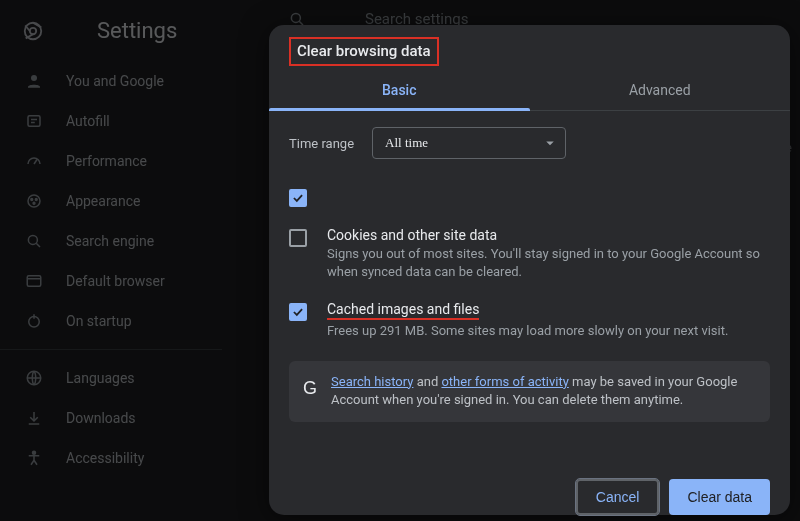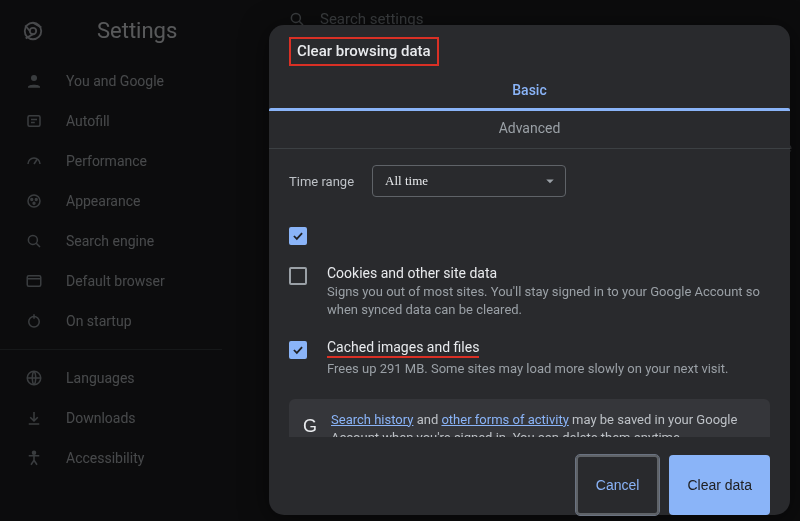--- a/index.html
+++ b/index.html
@@ -56,21 +56,21 @@
     pointer-events: none;
   }
   
   .main-bg {
     position: absolute; left: 240px; right: 0; top: 0; bottom: 0;
     background: #202124;
   }
   .search-stub {
     display: flex; align-items: center;
     margin: 10px 0 0 48px;
-    color: #9aa0a6; font-size: 15px;
+    color: #9aa0a6; font-size: 15px; gap: 45px;
   }
   .search-stub svg { margin-right: 14px; }
   .content-hint {
     position: absolute; right: 8px; top: 140px;
     color: #8c9095; font-size: 13px;
   }
   
   .dialog {
     position: absolute;
     left: 269px; top: 25px;
@@ -86,21 +86,21 @@
   }
   .dialog-title-box {
     display: inline-block;
     border: 2px solid #d93025;
     padding: 2px 6px 4px 6px;
   }
   .dialog-title {
     font-size: 15px; font-weight: 500; color: #e8eaed;
   }
   .tabs {
-    display: flex; border-bottom: 1px solid #3c4043; flex-direction: column;
+    display: flex; border-bottom: 1px solid #3c4043;
   }
   .tab {
     flex: 1; text-align: center;
     padding: 10px 0 12px 0;
     font-size: 14px; color: #9aa0a6;
     cursor: pointer;
     position: relative;
   }
   .tab.active { color: #8ab4f8; font-weight: 500; }
   .tab.active::after {
@@ -159,21 +159,21 @@
     font-weight: 500; margin-right: 14px; margin-top: 2px;
     font-family: Arial, sans-serif;
   }
   .info-box a { color: #8ab4f8; text-decoration: underline; cursor: pointer; }
   .dialog-actions {
     display: flex; justify-content: flex-end;
     padding: 18px 20px 0 20px;
   }
   .btn {
     font-size: 14px; font-weight: 500;
-    padding: 20px 18px; border-radius: 4px;
+    padding: 8px 18px; border-radius: 4px;
     cursor: pointer; border: none;
   }
   .btn-cancel {
     background: transparent; color: #8ab4f8;
     border: 2px solid #5f6368; margin-right: 10px;
     outline: 1px solid #6a7280;
   }
   .btn-primary {
     background: #8ab4f8; color: #202124;
   }

